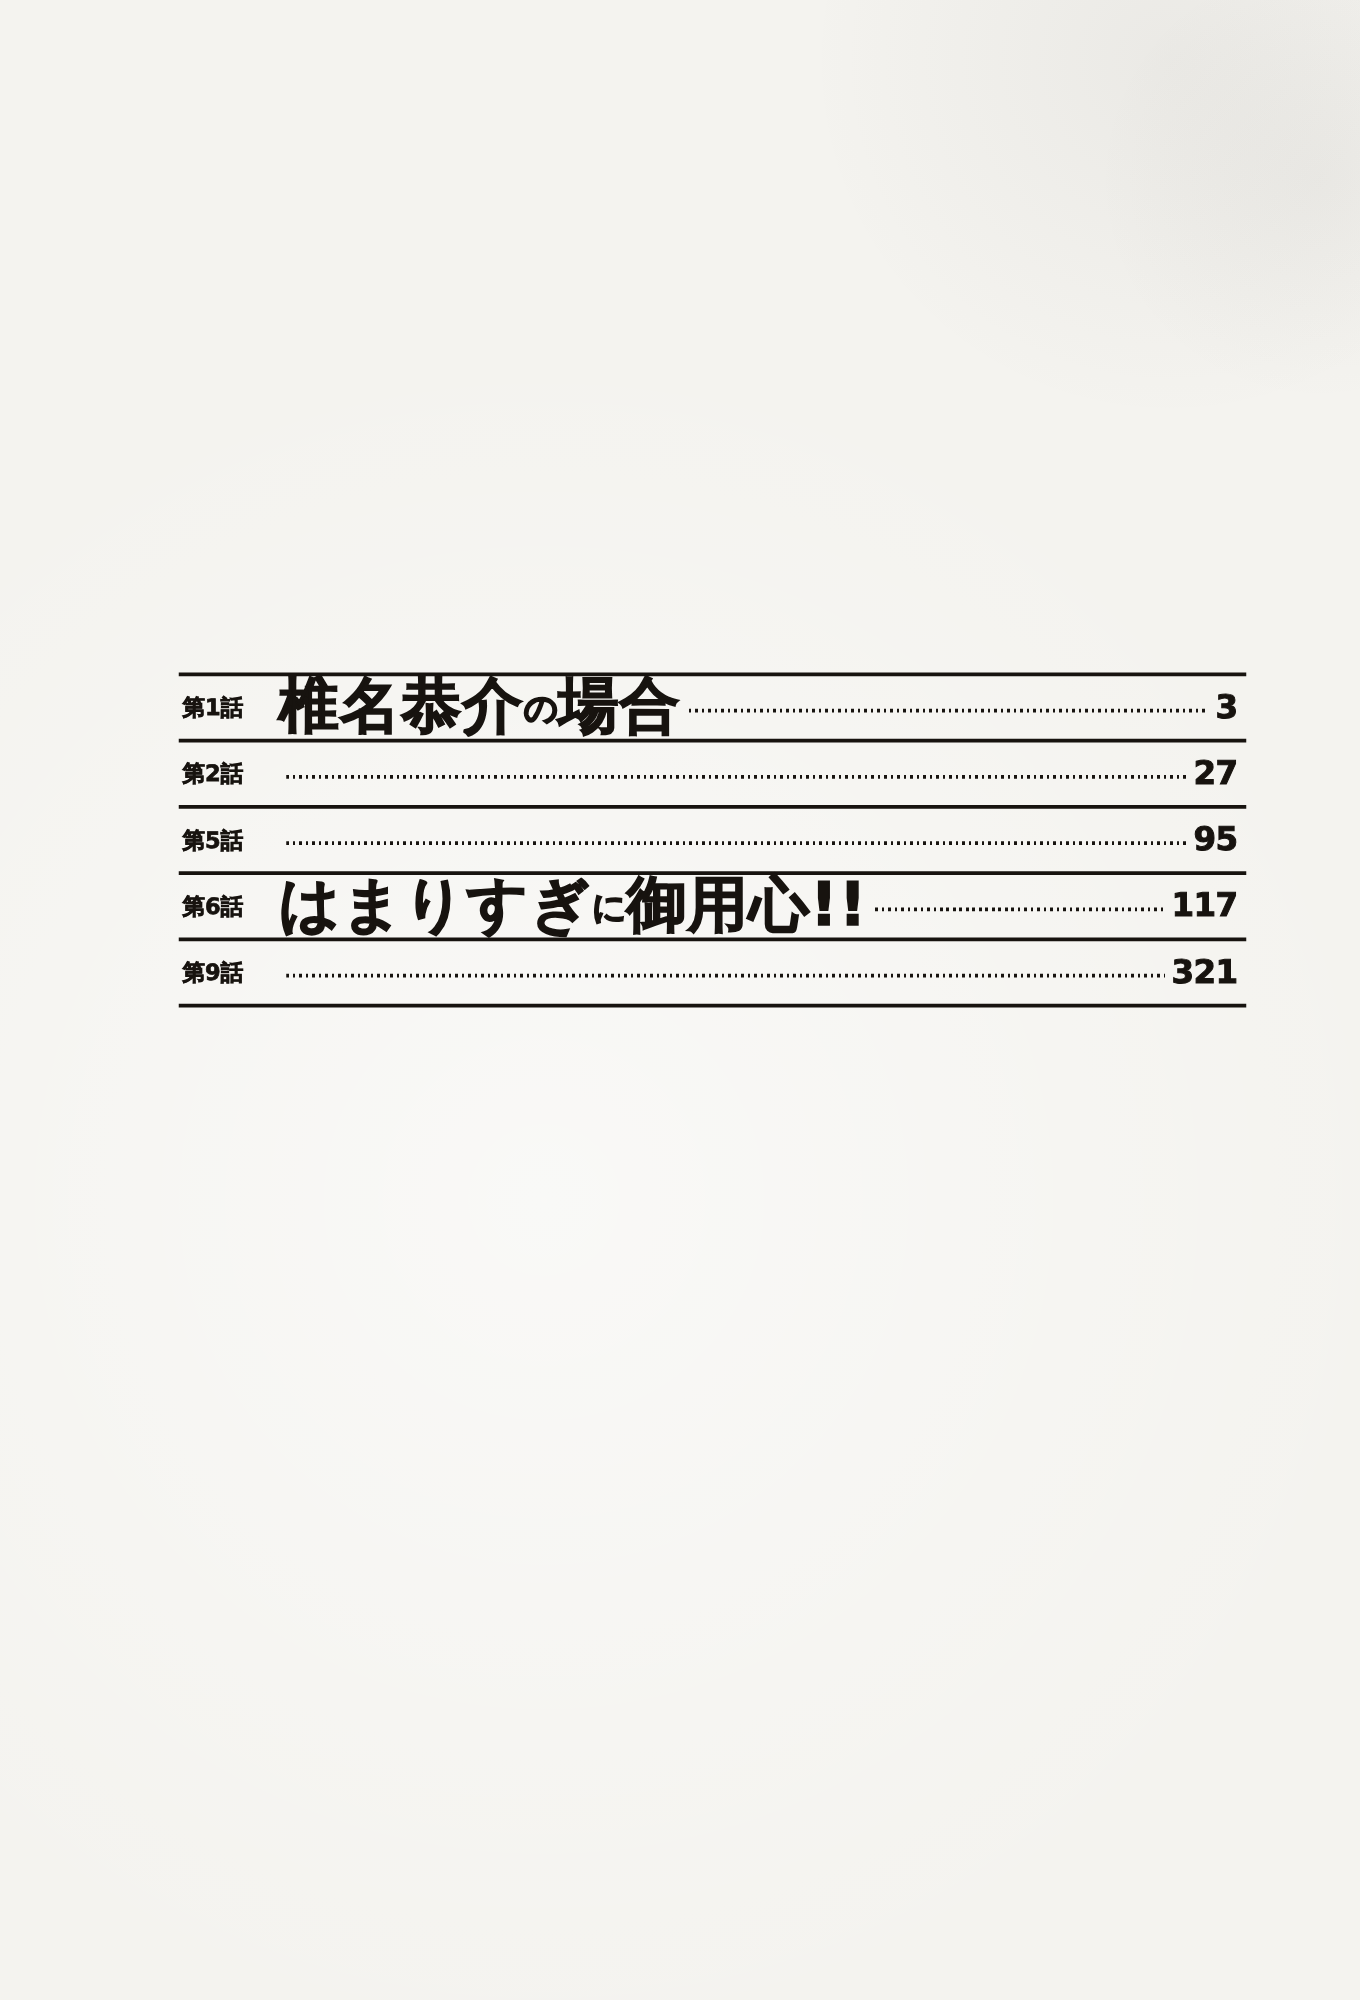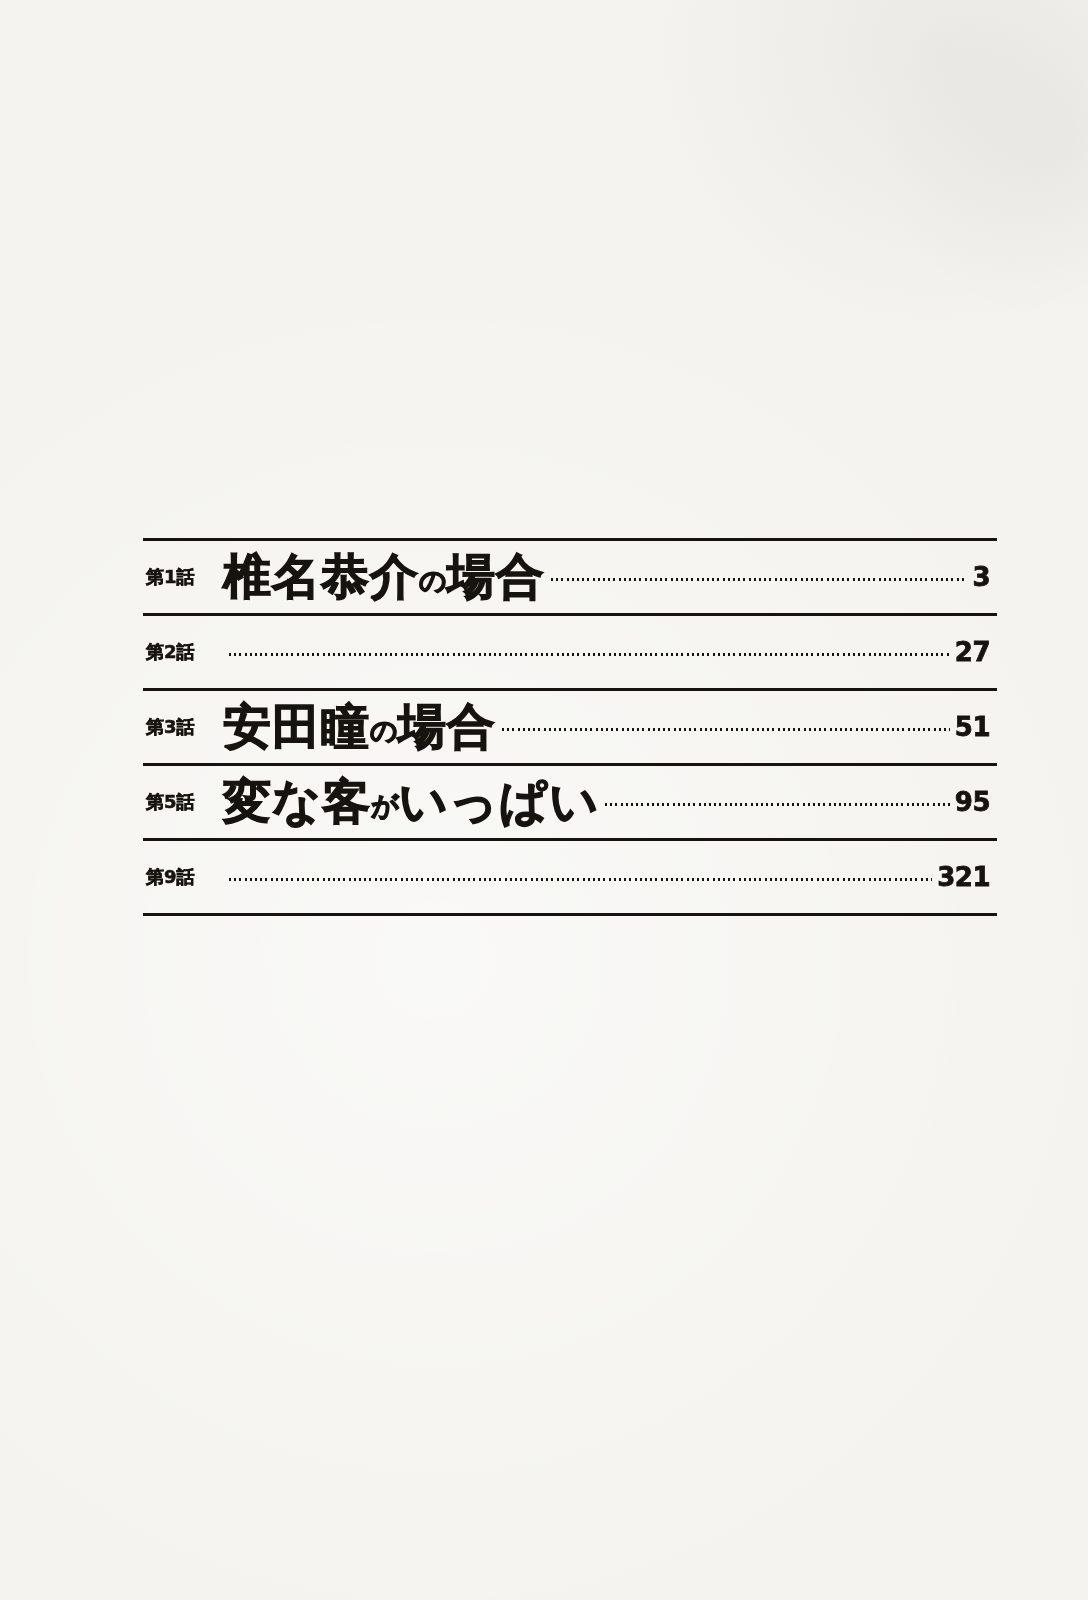--- a/index.html
+++ b/index.html
@@ -15,21 +15,21 @@
     overflow:hidden;
     color:var(--ink,#17130f);
   }
   .toc{
     position:absolute;
     left:143px;top:538px;width:854px;
     border-bottom:3px solid var(--ink,#17130f);
   }
   .row{
     box-sizing:border-box;
-    height:75px;
+    height:53px;
     border-top:3px solid var(--ink,#17130f);
     display:flex;
     align-items:center;
     padding:0 7px 0 3px;
     white-space:nowrap;
   }
   .chap{
     flex:0 0 77px;
     font-size:18px;
     font-weight:800;
@@ -74,29 +74,28 @@
     <span class="title"><span>椎名恭介</span><span class="small">の</span><span>場合</span></span>
     <span class="leader"></span>
     <span class="pagenum">3</span>
   </div>
   <div class="row">
     <span class="chap">第2話</span>
     <span class="leader"></span>
     <span class="pagenum">27</span>
   </div>
   <div class="row">
-    <span class="chap">第3話</span>
-    <span class="title"><span>安田瞳</span><span class="small">の</span><span>場合</span></span>
+    <span class="chap">第5話</span>
     <span class="leader"></span>
-    <span class="pagenum">51</span>
+    <span class="pagenum">95</span>
   </div>
   <div class="row">
-    <span class="chap">第5話</span>
-    <span class="title"><span>変な客</span><span class="small">が</span><span>いっぱい</span></span>
+    <span class="chap">第6話</span>
+    <span class="title"><span>はまりすぎ</span><span class="small">に</span><span>御用心!!</span></span>
     <span class="leader"></span>
-    <span class="pagenum">95</span>
+    <span class="pagenum">117</span>
   </div>
   <div class="row">
     <span class="chap">第9話</span>
     <span class="leader"></span>
     <span class="pagenum">321</span>
   </div>
 </div>
 
 </body></html>

